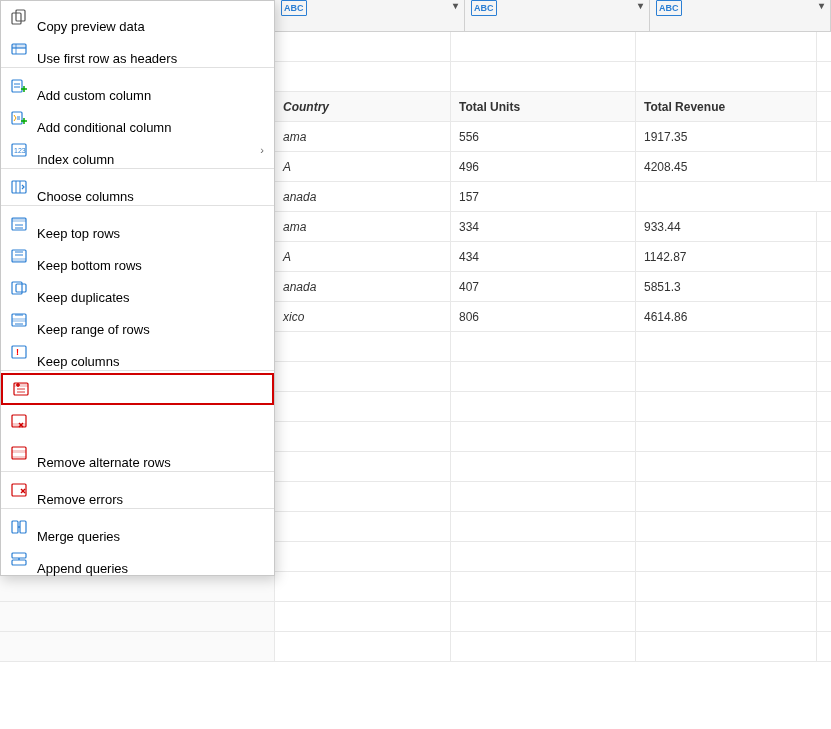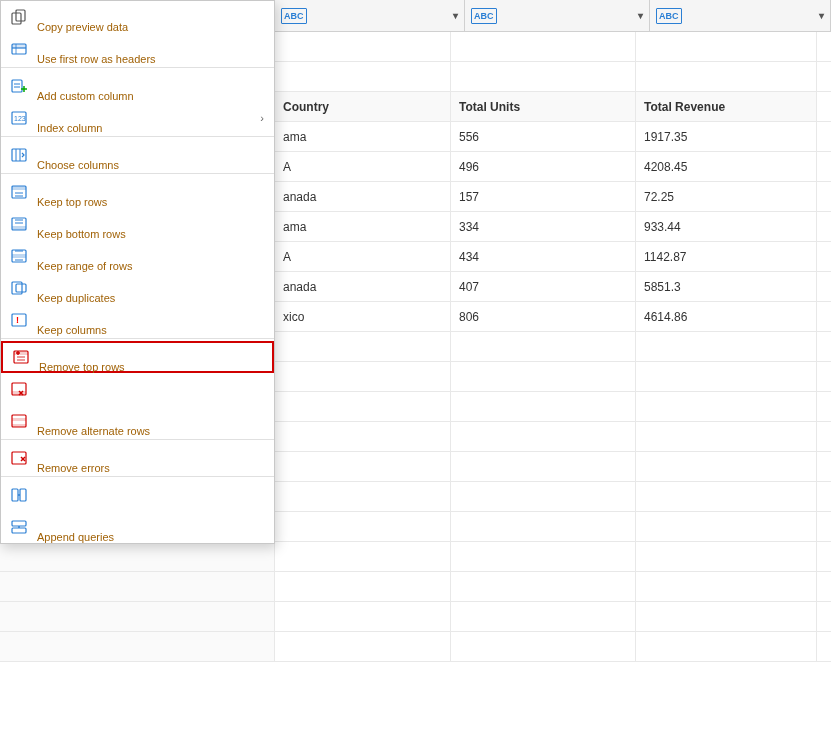--- a/index.html
+++ b/index.html
@@ -25,21 +25,21 @@
 
     .table-header {
       display: flex;
       height: 32px;
       border-bottom: 1px solid #d0d0d0;
       background: #f5f5f5;
     }
 
     .col-header {
       display: flex;
-      align-items: center;
+      align-items: flex-start;
       padding: 0 6px;
       border-right: 1px solid #d0d0d0;
       font-size: 12px;
       font-weight: 600;
       color: #333;
       gap: 4px;
     }
 
     .col-header.first-col {
       width: 275px;
@@ -73,21 +73,21 @@
       align-items: center;
       padding: 0 8px;
       border-right: 1px solid #e8e8e8;
       font-size: 12px;
       color: #333;
       overflow: hidden;
       white-space: nowrap;
     }
 
     .cell.col1 { width: 275px; background: #fafafa; }
-    .cell.col2 { width: 176px; }
+    .cell.col2 { width: 176px; font-style: italic; }
     .cell.col3 { width: 185px; }
     .cell.col4 { width: 181px; }
 
     .table-row.header-row .cell {
       font-weight: 600;
       background: #f9f9f9;
     }
 
     
     .context-menu {
@@ -119,22 +119,22 @@
       width: 20px;
       height: 20px;
       flex-shrink: 0;
       display: flex;
       align-items: center;
       justify-content: center;
     }
 
     .menu-label {
       flex: 1;
-      font-size: 11px;
-      color: #a16207;
+      font-size: 13px;
+      color: #000000;
       margin-top: 19px;
     }
 
     .menu-arrow {
       font-size: 11px;
       color: #666;
     }
 
     .menu-separator {
       height: 1px;
@@ -238,21 +238,20 @@
       <div class="table-row">
         <div class="cell col1"></div>
         <div class="cell col2">A</div>
         <div class="cell col3">496</div>
         <div class="cell col4">4208.45</div>
       </div>
       <div class="table-row">
         <div class="cell col1"></div>
         <div class="cell col2">anada</div>
         <div class="cell col3">157</div>
-        <div class="cell col4">72.25</div>
       </div>
       <div class="table-row">
         <div class="cell col1"></div>
         <div class="cell col2">ama</div>
         <div class="cell col3">334</div>
         <div class="cell col4">933.44</div>
       </div>
       <div class="table-row">
         <div class="cell col1"></div>
         <div class="cell col2">A</div>
@@ -370,20 +369,33 @@
           <line x1="10" y1="11" x2="16" y2="11" stroke="#00aa00" stroke-width="1.5"></line>
           <line x1="3" y1="6" x2="9" y2="6" stroke="#2b7fd4" stroke-width="1"></line>
           <line x1="3" y1="9" x2="9" y2="9" stroke="#2b7fd4" stroke-width="1"></line>
         </svg>
       </div>
       <span class="menu-label">Add custom column</span>
     </div>
     <div class="menu-item">
       <div class="menu-icon">
         <svg viewBox="0 0 16 16" width="16" height="16">
+          <rect x="1" y="2" width="10" height="12" rx="1" fill="none" stroke="#2b7fd4" stroke-width="1.2"></rect>
+          <line x1="13" y1="8" x2="13" y2="14" stroke="#00aa00" stroke-width="1.5"></line>
+          <line x1="10" y1="11" x2="16" y2="11" stroke="#00aa00" stroke-width="1.5"></line>
+          <path d="M3 5 L5 8 L3 11" fill="none" stroke="#f0a000" stroke-width="1"></path>
+          <line x1="6" y1="7" x2="9" y2="7" stroke="#2b7fd4" stroke-width="1"></line>
+          <line x1="6" y1="9" x2="9" y2="9" stroke="#2b7fd4" stroke-width="1"></line>
+        </svg>
+      </div>
+      <span class="menu-label">Add conditional column</span>
+    </div>
+    <div class="menu-item">
+      <div class="menu-icon">
+        <svg viewBox="0 0 16 16" width="16" height="16">
           <rect x="1" y="2" width="14" height="12" rx="1" fill="none" stroke="#2b7fd4" stroke-width="1.2"></rect>
           <text x="3" y="11" font-size="7" fill="#2b7fd4" font-family="Arial">123</text>
         </svg>
       </div>
       <span class="menu-label">Index column</span>
       <span class="menu-arrow">›</span>
     </div>
     <div class="menu-separator"></div>
     <div class="menu-item">
       <div class="menu-icon">
@@ -415,36 +427,36 @@
           <rect x="1" y="10" width="14" height="4" fill="#2b7fd4" opacity="0.3"></rect>
           <line x1="4" y1="4" x2="12" y2="4" stroke="#2b7fd4" stroke-width="1"></line>
           <line x1="4" y1="7" x2="12" y2="7" stroke="#2b7fd4" stroke-width="1"></line>
         </svg>
       </div>
       <span class="menu-label">Keep bottom rows</span>
     </div>
     <div class="menu-item">
       <div class="menu-icon">
         <svg viewBox="0 0 16 16" width="16" height="16">
+          <rect x="1" y="2" width="10" height="12" rx="1" fill="none" stroke="#2b7fd4" stroke-width="1.2"></rect>
+          <rect x="5" y="4" width="10" height="8" rx="1" fill="none" stroke="#2b7fd4" stroke-width="1.2"></rect>
+        </svg>
+      </div>
+      <span class="menu-label">Keep duplicates</span>
+    </div>
+    <div class="menu-item">
+      <div class="menu-icon">
+        <svg viewBox="0 0 16 16" width="16" height="16">
           <rect x="1" y="2" width="14" height="12" rx="1" fill="none" stroke="#2b7fd4" stroke-width="1.2"></rect>
           <rect x="1" y="6" width="14" height="4" fill="#2b7fd4" opacity="0.3"></rect>
           <line x1="4" y1="3" x2="12" y2="3" stroke="#2b7fd4" stroke-width="1"></line>
           <line x1="4" y1="12" x2="12" y2="12" stroke="#2b7fd4" stroke-width="1"></line>
         </svg>
       </div>
       <span class="menu-label">Keep range of rows</span>
-    </div>
-    <div class="menu-item">
-      <div class="menu-icon">
-        <svg viewBox="0 0 16 16" width="16" height="16">
-          <rect x="1" y="2" width="10" height="12" rx="1" fill="none" stroke="#2b7fd4" stroke-width="1.2"></rect>
-          <rect x="5" y="4" width="10" height="8" rx="1" fill="none" stroke="#2b7fd4" stroke-width="1.2"></rect>
-        </svg>
-      </div>
-      <span class="menu-label">Keep duplicates</span>
     </div>
     <div class="menu-item">
       <div class="menu-icon">
         <svg viewBox="0 0 16 16" width="16" height="16">
           <rect x="1" y="2" width="14" height="12" rx="1" fill="none" stroke="#2b7fd4" stroke-width="1.2"></rect>
           <text x="5" y="11" font-size="9" fill="#f00" font-weight="bold">!</text>
         </svg>
       </div>
       <span class="menu-label">Keep columns</span>
     </div>
@@ -453,21 +465,20 @@
       <div class="menu-icon">
         <svg viewBox="0 0 16 16" width="16" height="16">
           <rect x="1" y="2" width="14" height="12" rx="1" fill="none" stroke="#d00000" stroke-width="1.2"></rect>
           <rect x="1" y="2" width="14" height="4" fill="#d00000" opacity="0.2"></rect>
           <line x1="3" y1="4" x2="7" y2="4" stroke="#d00000" stroke-width="1.5"></line>
           <line x1="5" y1="2" x2="5" y2="6" stroke="#d00000" stroke-width="1.5"></line>
           <line x1="4" y1="8" x2="12" y2="8" stroke="#d00000" stroke-width="0.8"></line>
           <line x1="4" y1="11" x2="12" y2="11" stroke="#d00000" stroke-width="0.8"></line>
         </svg>
       </div>
-      <span class="menu-label">Remove top rows</span>
     </div>
     <div class="menu-item">
       <div class="menu-icon">
         <svg viewBox="0 0 16 16" width="16" height="16">
           <rect x="1" y="2" width="14" height="12" rx="1" fill="none" stroke="#d00000" stroke-width="1.2"></rect>
           <rect x="1" y="10" width="14" height="4" fill="#d00000" opacity="0.2"></rect>
           <line x1="8" y1="10" x2="12" y2="14" stroke="#d00000" stroke-width="1.5"></line>
           <line x1="12" y1="10" x2="8" y2="14" stroke="#d00000" stroke-width="1.5"></line>
         </svg>
       </div>
@@ -495,20 +506,21 @@
     </div>
     <div class="menu-separator"></div>
     <div class="menu-item">
       <div class="menu-icon">
         <svg viewBox="0 0 16 16" width="16" height="16">
           <rect x="1" y="2" width="6" height="12" rx="1" fill="none" stroke="#2b7fd4" stroke-width="1.2"></rect>
           <rect x="9" y="2" width="6" height="12" rx="1" fill="none" stroke="#2b7fd4" stroke-width="1.2"></rect>
           <line x1="7" y1="8" x2="9" y2="8" stroke="#2b7fd4" stroke-width="1.5"></line>
         </svg>
       </div>
+      <span class="menu-label">Merge queries</span>
     </div>
     <div class="menu-item">
       <div class="menu-icon">
         <svg viewBox="0 0 16 16" width="16" height="16">
           <rect x="1" y="2" width="14" height="5" rx="1" fill="none" stroke="#2b7fd4" stroke-width="1.2"></rect>
           <rect x="1" y="9" width="14" height="5" rx="1" fill="none" stroke="#2b7fd4" stroke-width="1.2"></rect>
           <line x1="8" y1="7" x2="8" y2="9" stroke="#2b7fd4" stroke-width="1.5"></line>
         </svg>
       </div>
       <span class="menu-label">Append queries</span>

